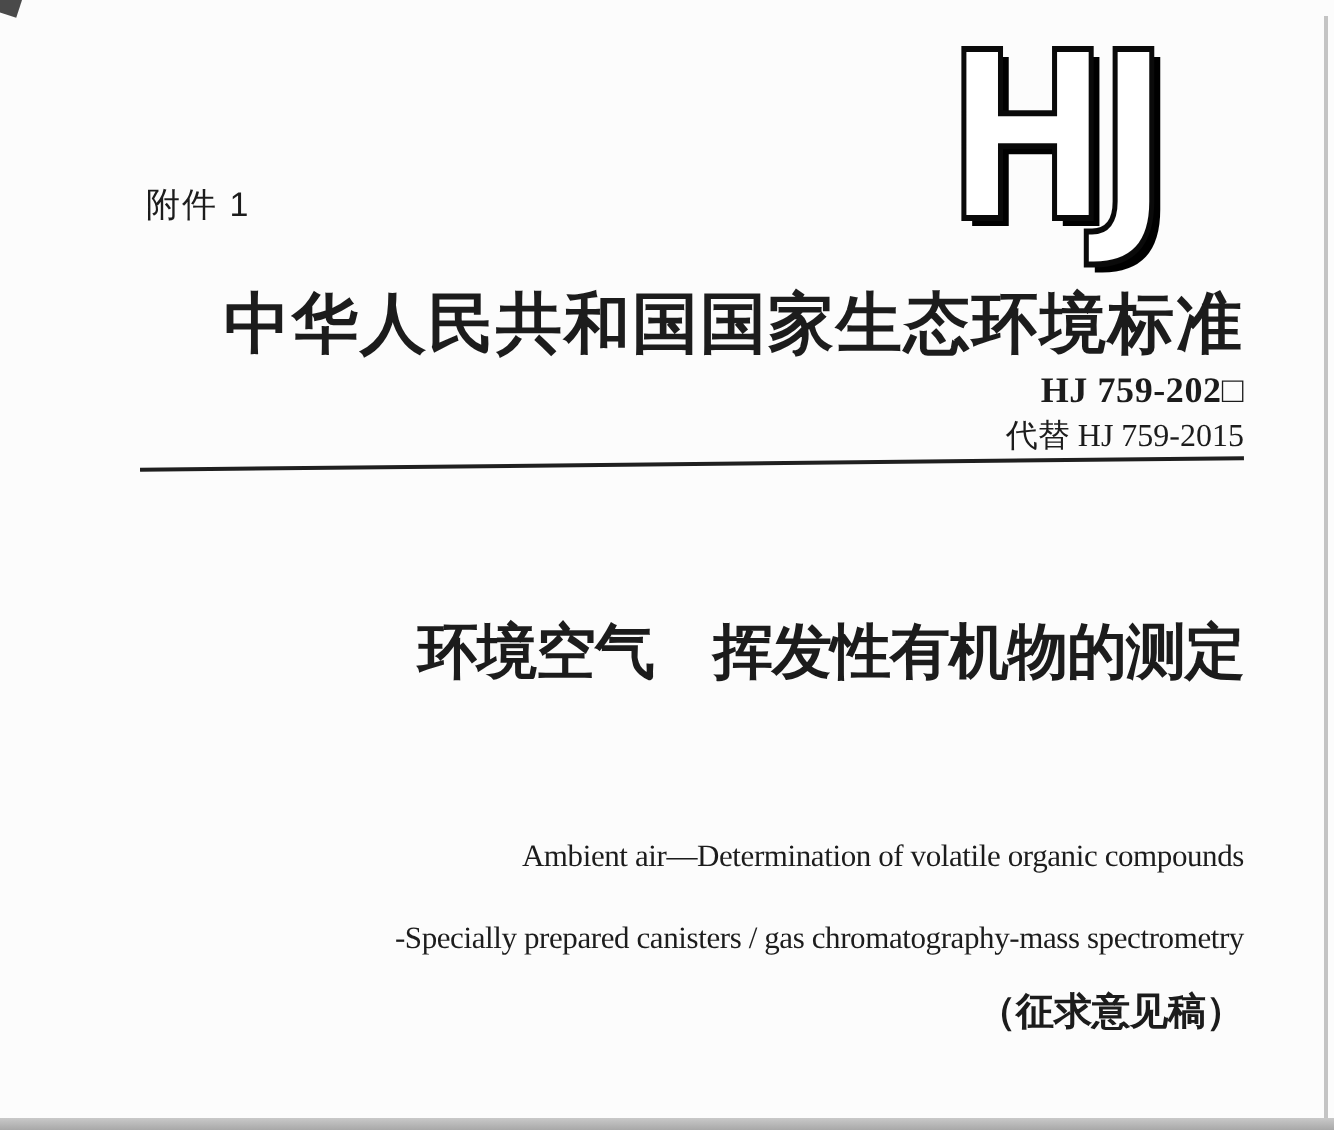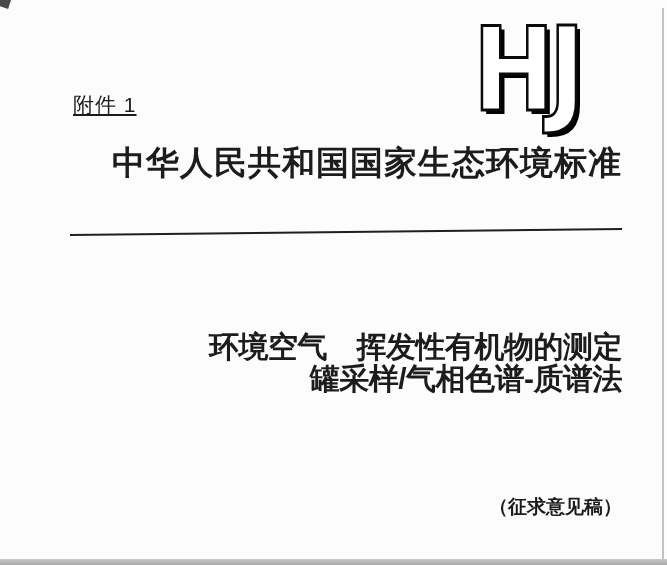--- a/index.html
+++ b/index.html
@@ -22,21 +22,21 @@
     position: absolute; top: 8px; bottom: 0; right: 3px; width: 2px;
     background: #c4c4c4;
   }
   .corner-mark {
     position: absolute; left: -4px; top: -3px; width: 14px; height: 10px;
     background: #4a4a4a; transform: rotate(18deg);
   }
 
   .attachment {
     position: absolute; left: 73px; top: 91px;
-    font-size: 21px; letter-spacing: 1px; text-decoration: underline;
+    font-size: 17px; letter-spacing: 1px;
   }
 
   
   .logo { position: absolute; left: 446px; top: 12px; width: 160px; height: 125px; }
   .logo .layer {
     position: absolute; left: 0; top: 0; width: 100%;
     text-align: center;
     font-family: "DejaVu Sans", sans-serif;
     font-weight: bold;
     font-size: 116px; line-height: 116px;
@@ -76,21 +76,21 @@
     background: #1f1f1f;
     transform: rotate(-0.6deg);
   }
 
   .cn-title {
     font-weight: 700;
     font-size: 30px; line-height: 38px;
     letter-spacing: -0.5px;
     white-space: nowrap;
   }
-  .cn-title.l1 { top: 328px; }
+  .cn-title.l1 { top: 308px; }
   .cn-title.l2 { top: 360px; }
 
   .en-title {
     font-family: "Liberation Serif", serif;
     font-size: 15.5px; line-height: 22px;
     letter-spacing: -0.2px;
     white-space: nowrap;
   }
   .en-title.l1 { top: 418px; }
   .en-title.l2 { top: 459px; }
@@ -110,27 +110,32 @@
 
   <div class="attachment">附件 1</div>
 
   <div class="logo">
     <span class="layer back">HJ</span>
     <span class="layer front">HJ</span>
   </div>
 
   <div class="content org-title">中华人民共和国国家生态环境标准</div>
 
+  <div class="std-block">
+    <div class="std-code">HJ 759-202□</div>
+    <div class="std-replaces">代替 HJ 759-2015</div>
+  </div>
 
   <div class="rule"></div>
 
   <div class="content cn-title l1">环境空气　挥发性有机物的测定</div>
 
-  <div class="content cn-title l2">罐采样/气相色谱-质谱法</div>
 
+  <div class="content en-title l1">Ambient air—Determination of volatile organic compounds</div>
 
+  <div class="content en-title l2">-Specially prepared canisters / gas chromatography-mass spectrometry</div>
 
   <div class="content draft-note">（征求意见稿）</div>
 
   <div class="edge-right"></div>
   <div class="edge-bottom"></div>
 
 </div>
 
 </body></html>

